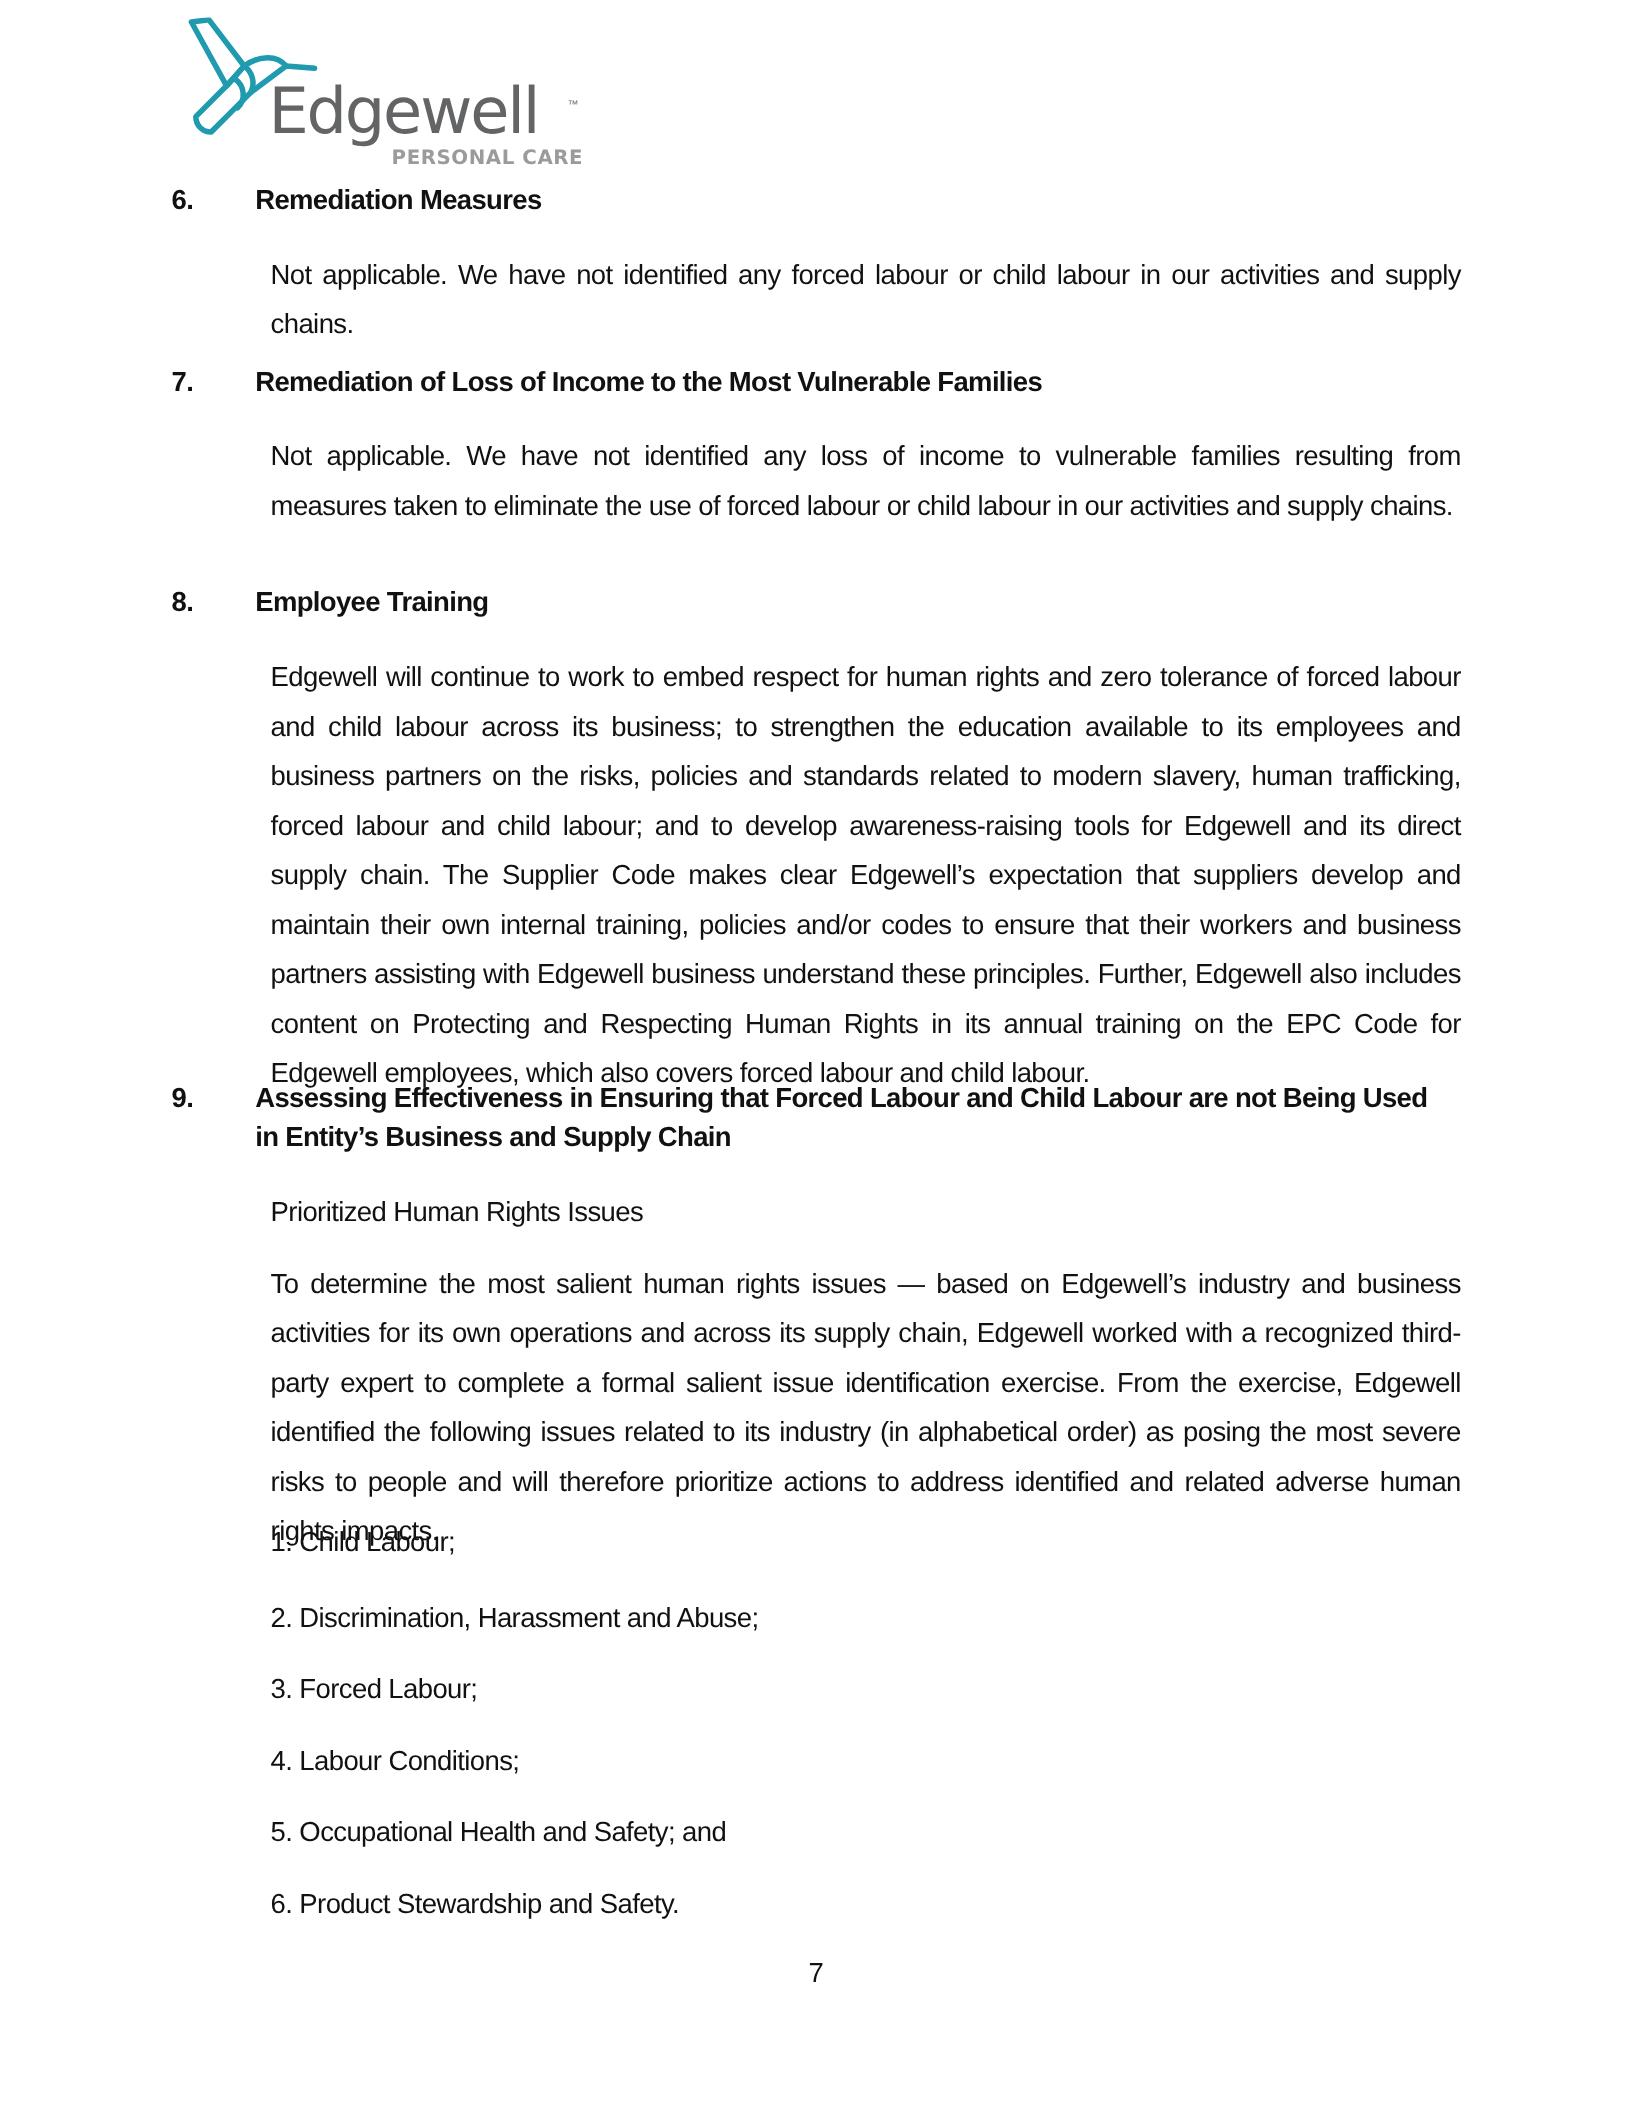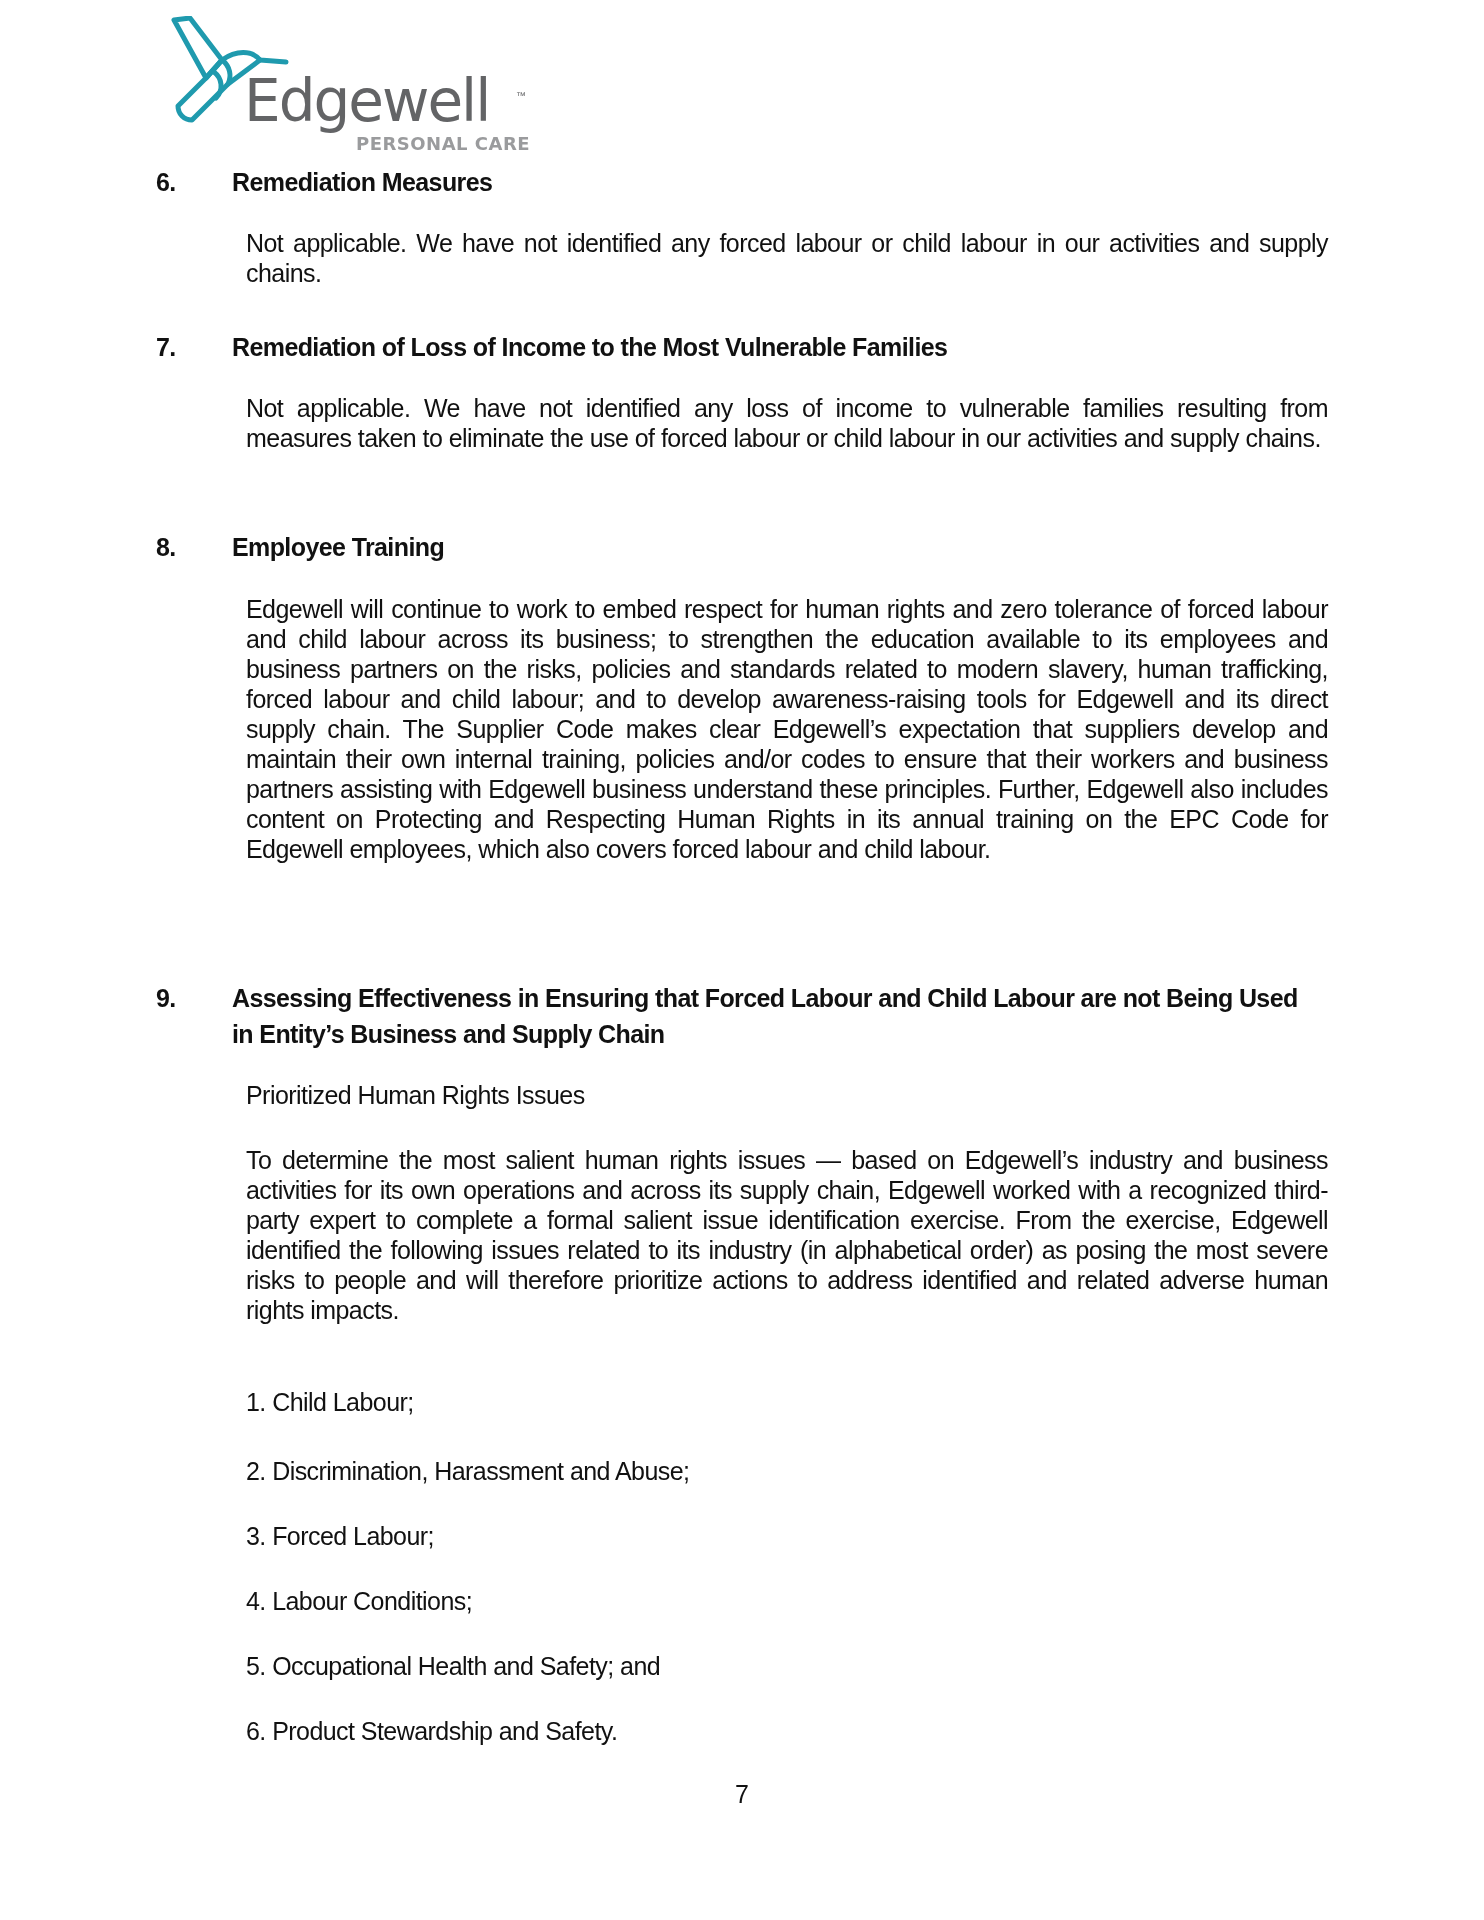--- a/index.html
+++ b/index.html
@@ -81,21 +81,21 @@
       position: absolute;
       left: 76px;
       top: 0;
       width: 1090px;
     }
     .para {
       position: absolute;
       left: 246px;
       width: 1082px;
       font-size: 25px;
-      line-height: 30px;
+      line-height: 45px;
       text-align: justify;
       letter-spacing: -0.55px;
     }
     .list-item {
       position: absolute;
       left: 246px;
       font-size: 25px;
       line-height: 36px;
       letter-spacing: -0.55px;
     }

